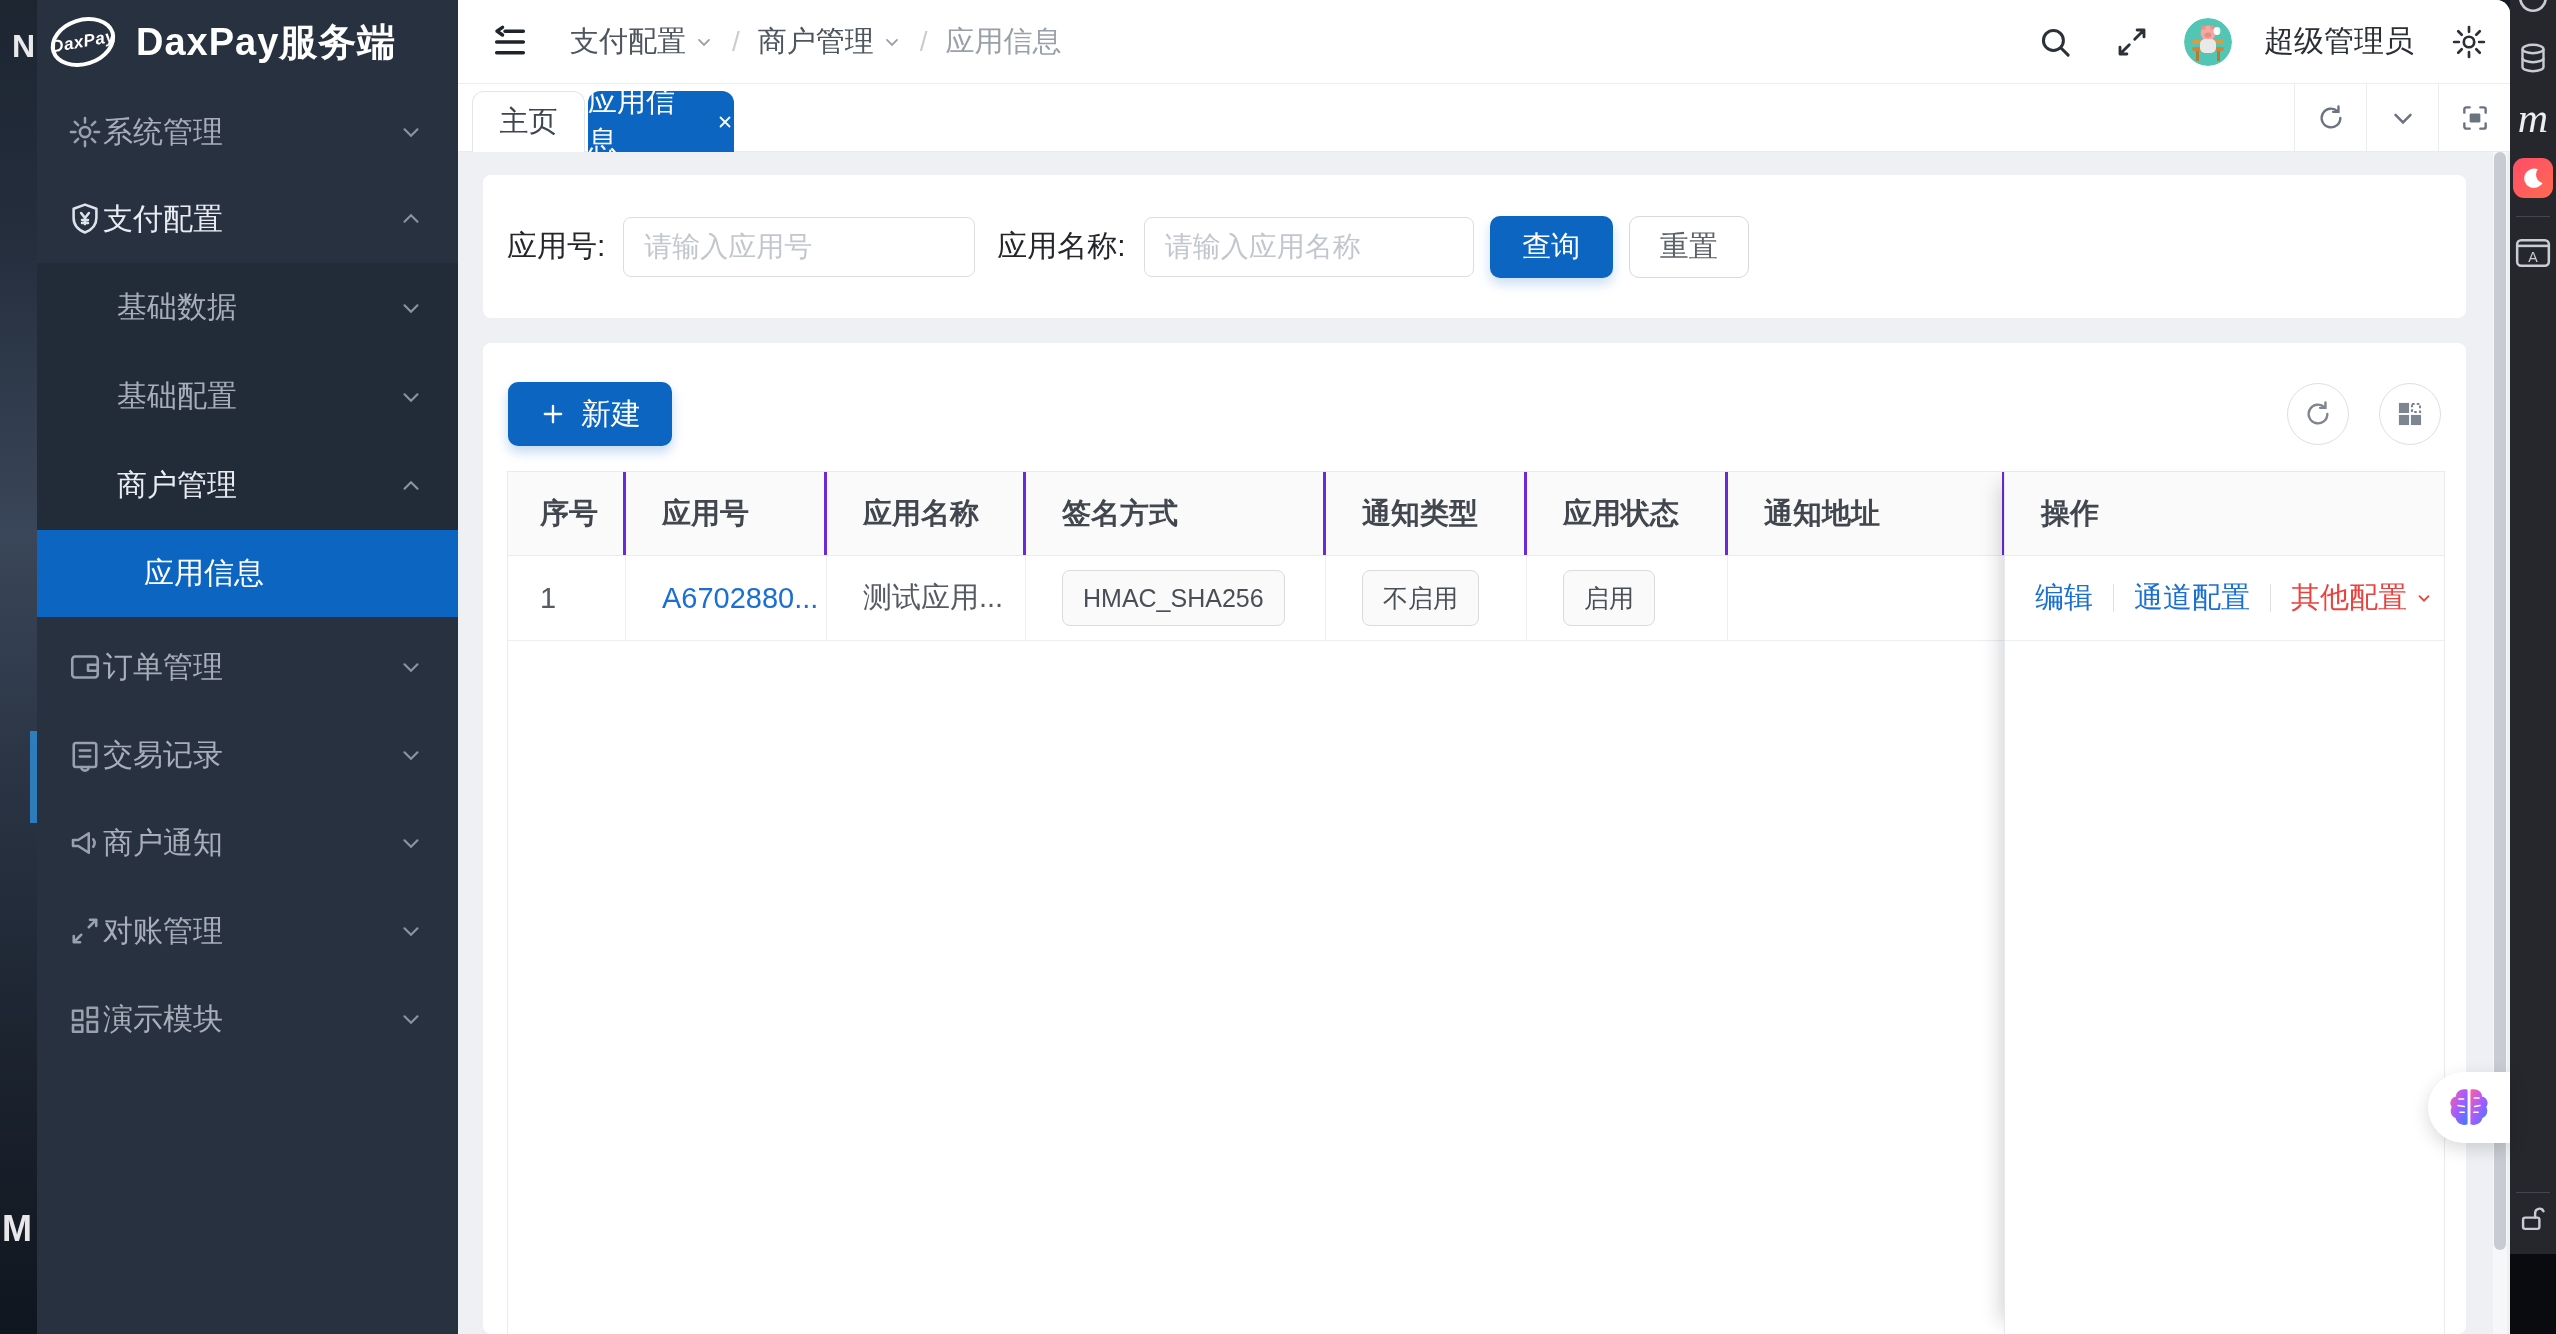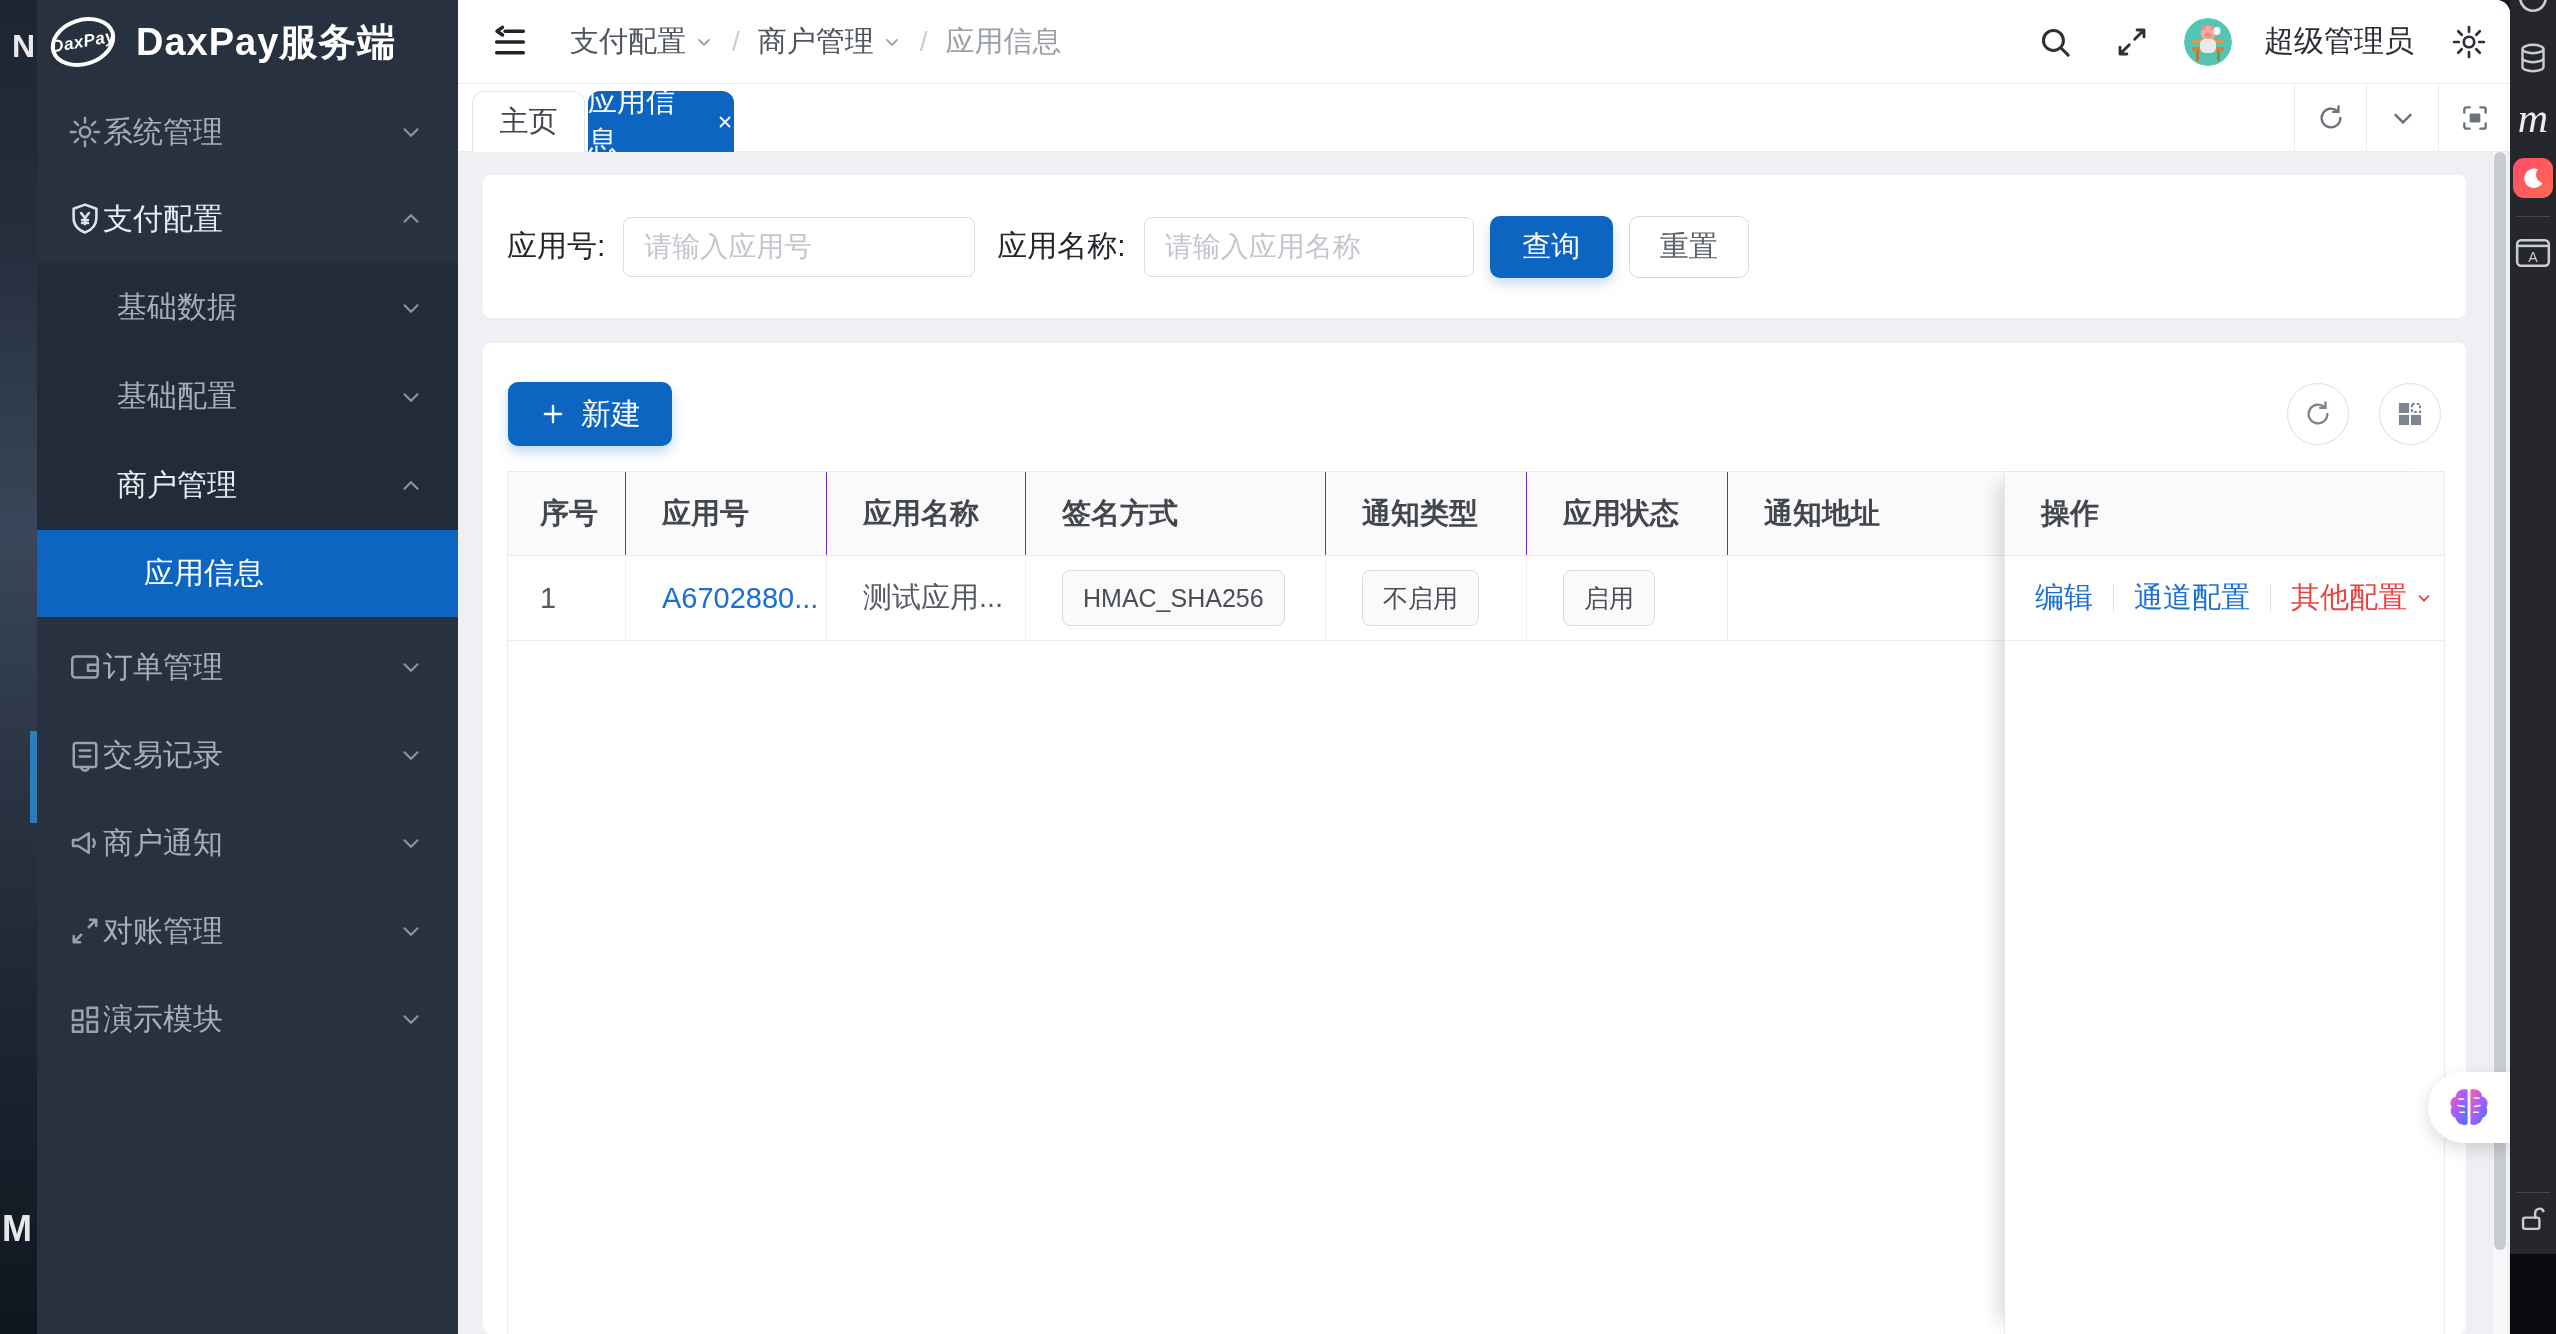--- a/index.html
+++ b/index.html
@@ -86,21 +86,21 @@
     border-radius:10px;font-size:30px;display:flex;align-items:center;justify-content:center;gap:14px;
     box-shadow:0 6px 12px rgba(13,101,194,.25);cursor:pointer}
   .circle-btn{position:absolute;top:40px;width:62px;height:62px;border:1px solid #dcdfe4;border-radius:50%;
     background:#fff;color:#7e8590;display:flex;align-items:center;justify-content:center;cursor:pointer}
   .cb-refresh{left:1804px}.cb-cols{left:1896px}
 
   .table{position:absolute;left:24px;top:128px;width:1938px;height:863px;
     border:1px solid #e9ebee;border-bottom:none}
   .t-head{display:flex;height:84px;background:#fafafa;border-bottom:1px solid #e9ebee}
   .th,.td{display:flex;align-items:center;padding-left:36px;white-space:nowrap;overflow:hidden}
-  .th{font-size:29px;font-weight:700;color:#42474f;border-right:1px solid #6d28d9}
+  .th{font-size:29px;font-weight:700;color:#42474f;border-right:3px solid #6d28d9}
   .t-row{display:flex;height:85px;background:#fff;border-bottom:1px solid #eceef1}
   .td{font-size:29px;color:#565b63;border-right:1px solid #eceef1}
   .w0{width:118px;padding-left:32px}.w1{width:201px}.w2{width:199px}.w3{width:300px}
   .w4{width:201px}.w5{width:201px}.w6{width:277px}.w7{flex:1;border-right:none !important}
   .cell-link{color:#1a6fd4;cursor:pointer}
   .tag{display:inline-flex;align-items:center;height:56px;padding:0 20px;background:#fafafa;
     border:1px solid #d8dbe0;border-radius:8px;font-size:25px;color:#4a4f57}
   .actions{display:flex;align-items:center;padding-left:30px}
   .a-link{font-size:29px;color:#1a6fd4;cursor:pointer;white-space:nowrap}
   .a-div{width:1px;height:28px;background:#dcdfe4;margin:0 20px}

